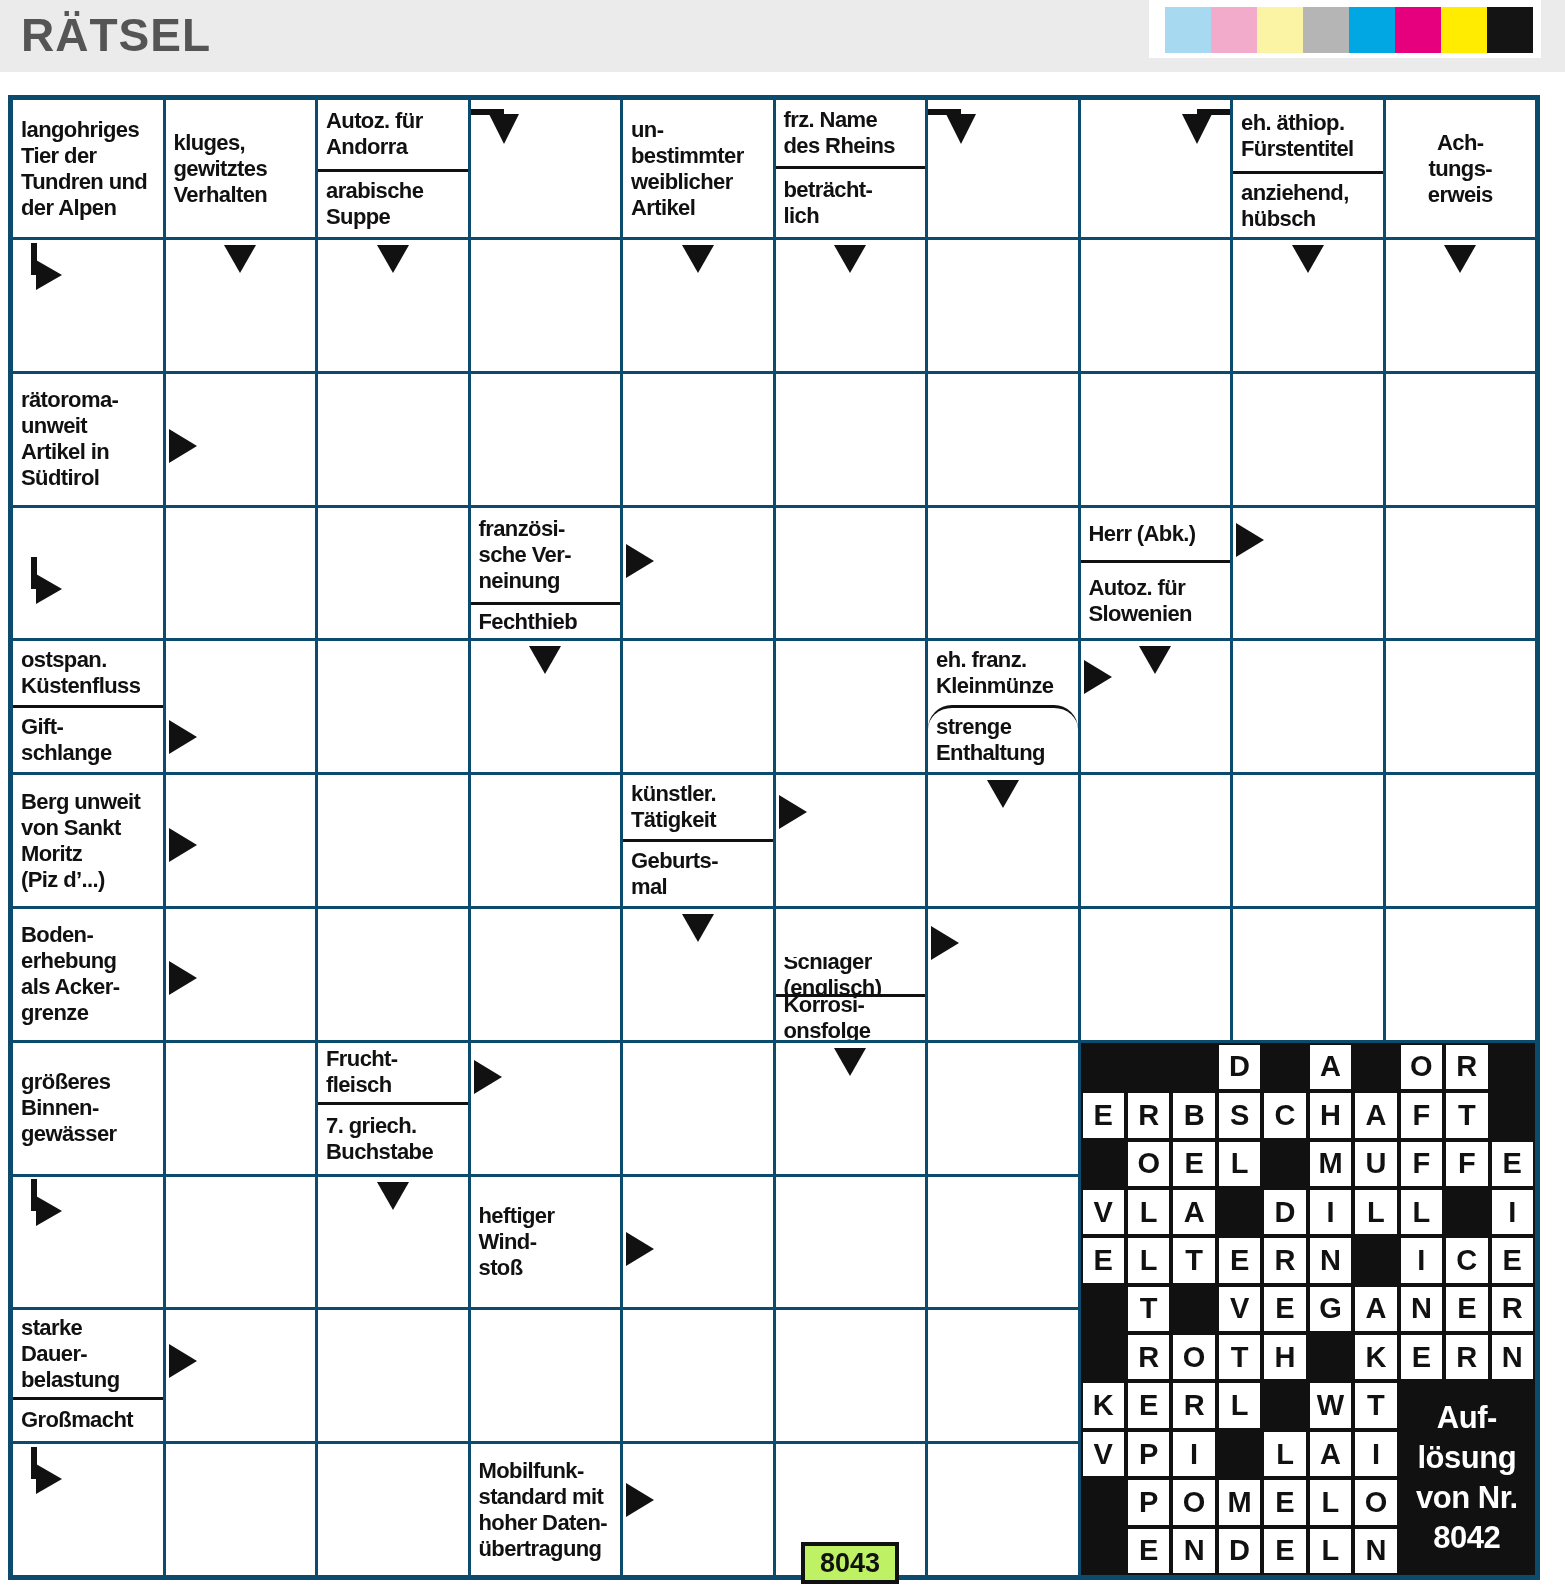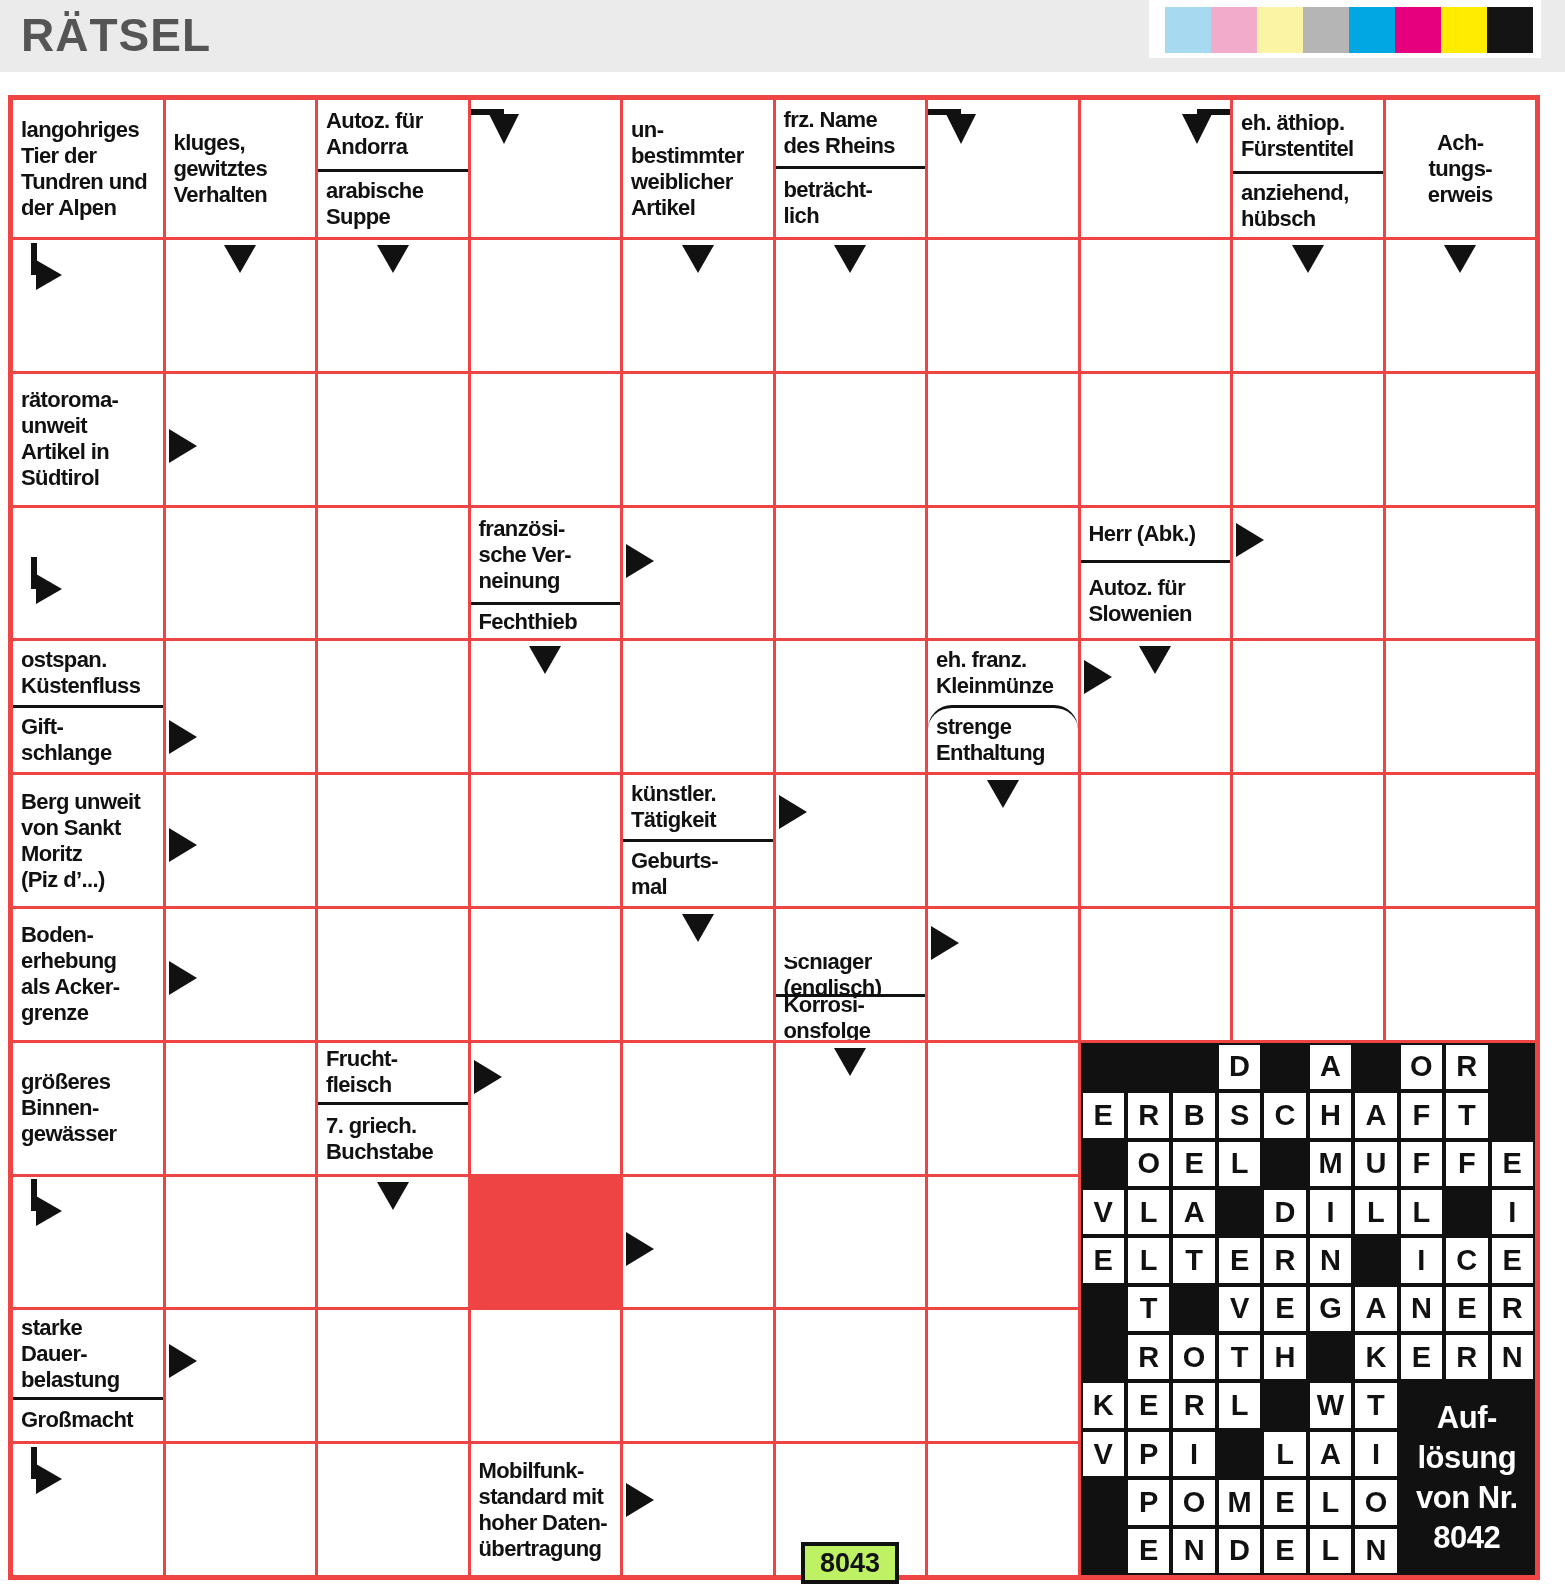--- a/index.html
+++ b/index.html
@@ -9,21 +9,21 @@
   
   .header-bar { position:absolute; left:0; top:0; width:1565px; height:72px; background:#ebebeb; }
   .page-title { position:absolute; left:21px; top:8px; font-size:46px; font-weight:bold;
                 color:#555; letter-spacing:1px; }
   .colorbar-backdrop { position:absolute; right:24px; top:0; width:392px; height:58px; background:#fff; }
   .color-bar { position:absolute; right:32px; top:7px; display:flex; }
   .swatch { width:46px; height:46px; }
 
   
   .grid { position:absolute; left:8px; top:95px; width:1532px; height:1485px; box-sizing:border-box;
-          background:#ef4444; padding:5px; display:grid;
+          background:#0c4a6e; padding:5px; display:grid;
           grid-template-columns:repeat(10, 1fr);
           grid-template-rows:137px repeat(10, 130.8px);
           gap:3px; }
   .cell { background:#fff; position:relative; }
   .clue-cell { display:flex; flex-direction:column; }
   .clue-section { display:flex; flex-direction:column; justify-content:center;
                   padding:2px 3px 2px 8px; box-sizing:border-box; overflow:hidden; }
   .clue-section.divided { border-top:3px solid #111; }
   .clue-section.centered { align-items:center; padding-left:3px; }
   .clue-line { font-size:22px; font-weight:bold; line-height:26px; letter-spacing:-0.6px;
@@ -375,20 +375,27 @@
       <div class="cell answer-cell" style="grid-area: 8 / 7;"></div>
       <div class="cell answer-cell" style="grid-area: 9 / 1;">
         <div class="arrow-bend-right" style="top: 2%;">
           <div class="stem"></div>
           <div class="head"></div>
         </div>
       </div>
       <div class="cell answer-cell" style="grid-area: 9 / 2;"></div>
       <div class="cell answer-cell" style="grid-area: 9 / 3;">
         <div class="arrow-down"></div>
+      </div>
+      <div class="cell clue-cell" style="grid-area: 9 / 4;">
+        <div class="clue-section" style="flex: 1 1 0%;">
+          <div class="clue-line">heftiger</div>
+          <div class="clue-line">Wind-</div>
+          <div class="clue-line">stoß</div>
+        </div>
       </div>
       <div class="cell answer-cell" style="grid-area: 9 / 5;">
         <div class="arrow-right" style="top: 42%;"></div>
       </div>
       <div class="cell answer-cell" style="grid-area: 9 / 6;"></div>
       <div class="cell answer-cell" style="grid-area: 9 / 7;"></div>
       <div class="cell clue-cell" style="grid-area: 10 / 1;">
         <div class="clue-section" style="height: 66%;">
           <div class="clue-line">starke</div>
           <div class="clue-line">Dauer-</div>

